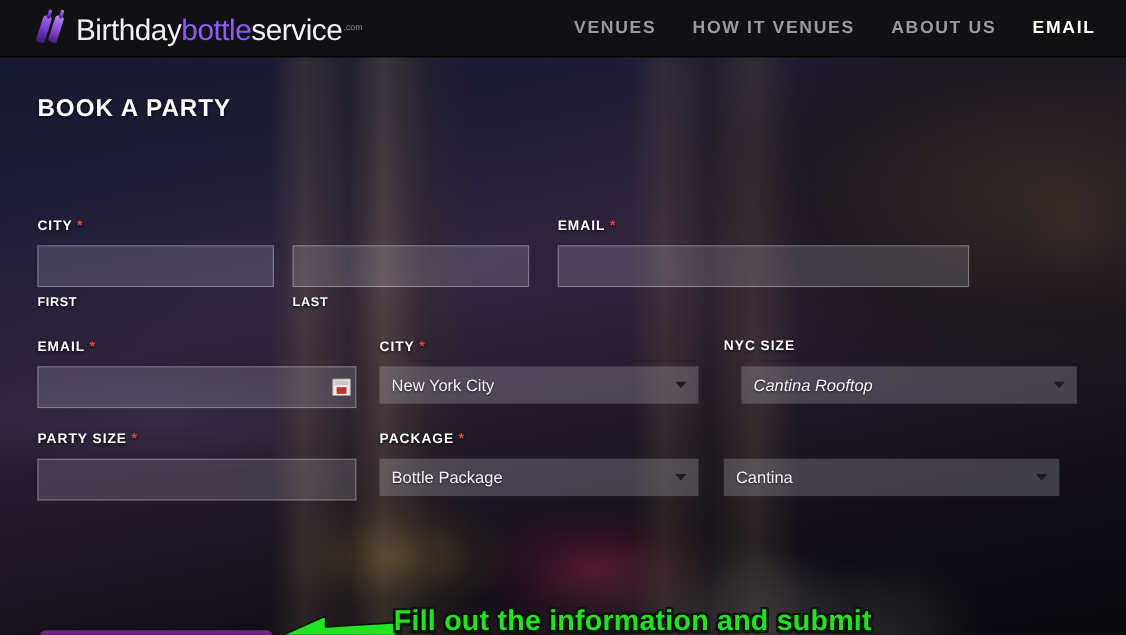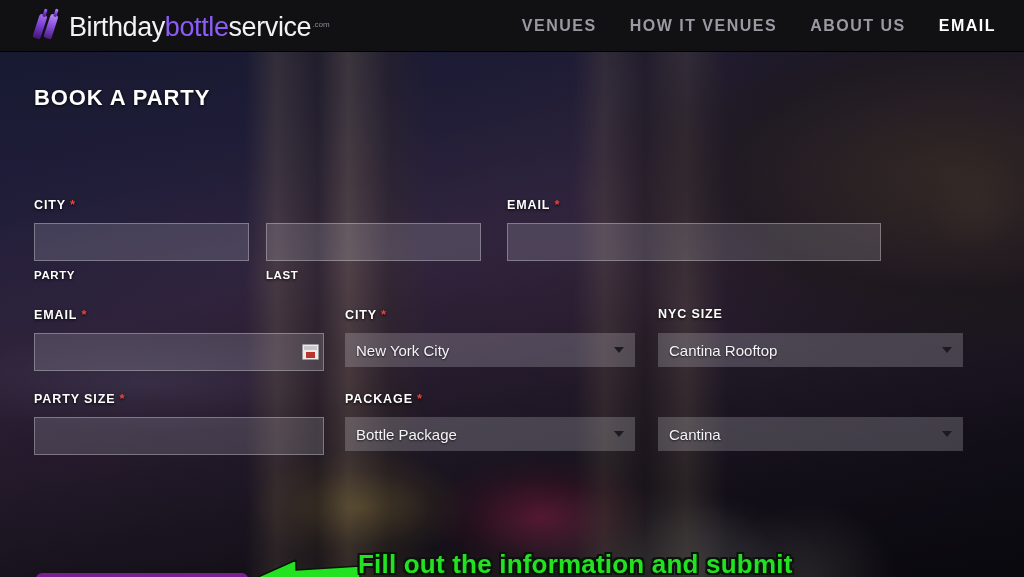--- a/index.html
+++ b/index.html
@@ -347,21 +347,21 @@
   </div>
 
   <div class="content">
 
     <div class="page-title">BOOK A PARTY</div>
 
     <div class="field-label" style="left:34px; top:145px;">
       <span>CITY</span><span class="req">*</span>
     </div>
     <input class="fld" style="left: 34px; top: 171px; width: 215px;" value="">
-    <div class="sub-label" style="left:34px; top:217px;">PARTY</div>
+    <div class="sub-label" style="left:34px; top:217px;">FIRST</div>
 
     <input class="fld" style="left: 266px; top: 171px; width: 215px;" value="">
     <div class="sub-label" style="left:266px; top:217px;">LAST</div>
 
     <div class="field-label" style="left:507px; top:145px;">
       <span>EMAIL</span><span class="req">*</span>
     </div>
     <input class="fld" style="left: 507px; top: 171px; width: 374px;" value="">
 
     <div class="field-label" style="left:34px; top:255px;">
@@ -374,21 +374,21 @@
       <span>CITY</span><span class="req">*</span>
     </div>
     <div class="sel" style="left:345px; top:281px; width:290px;">
       <span>New York City</span>
       <span class="caret"></span>
     </div>
 
     <div class="field-label" style="left:658px; top:255px;">
       <span>NYC SIZE</span>
     </div>
-    <div class="sel" style="left:658px; top:281px; width:305px;">
+    <div class="sel" style="left:674px; top:281px; width:305px;font-style:italic;">
       <span>Cantina Rooftop</span>
       <span class="caret"></span>
     </div>
 
     <div class="field-label" style="left:34px; top:339px;">
       <span>PARTY SIZE</span><span class="req">*</span>
     </div>
     <input class="fld" style="left: 34px; top: 365px; width: 290px;" value="">
 
     <div class="field-label" style="left:345px; top:339px;">

